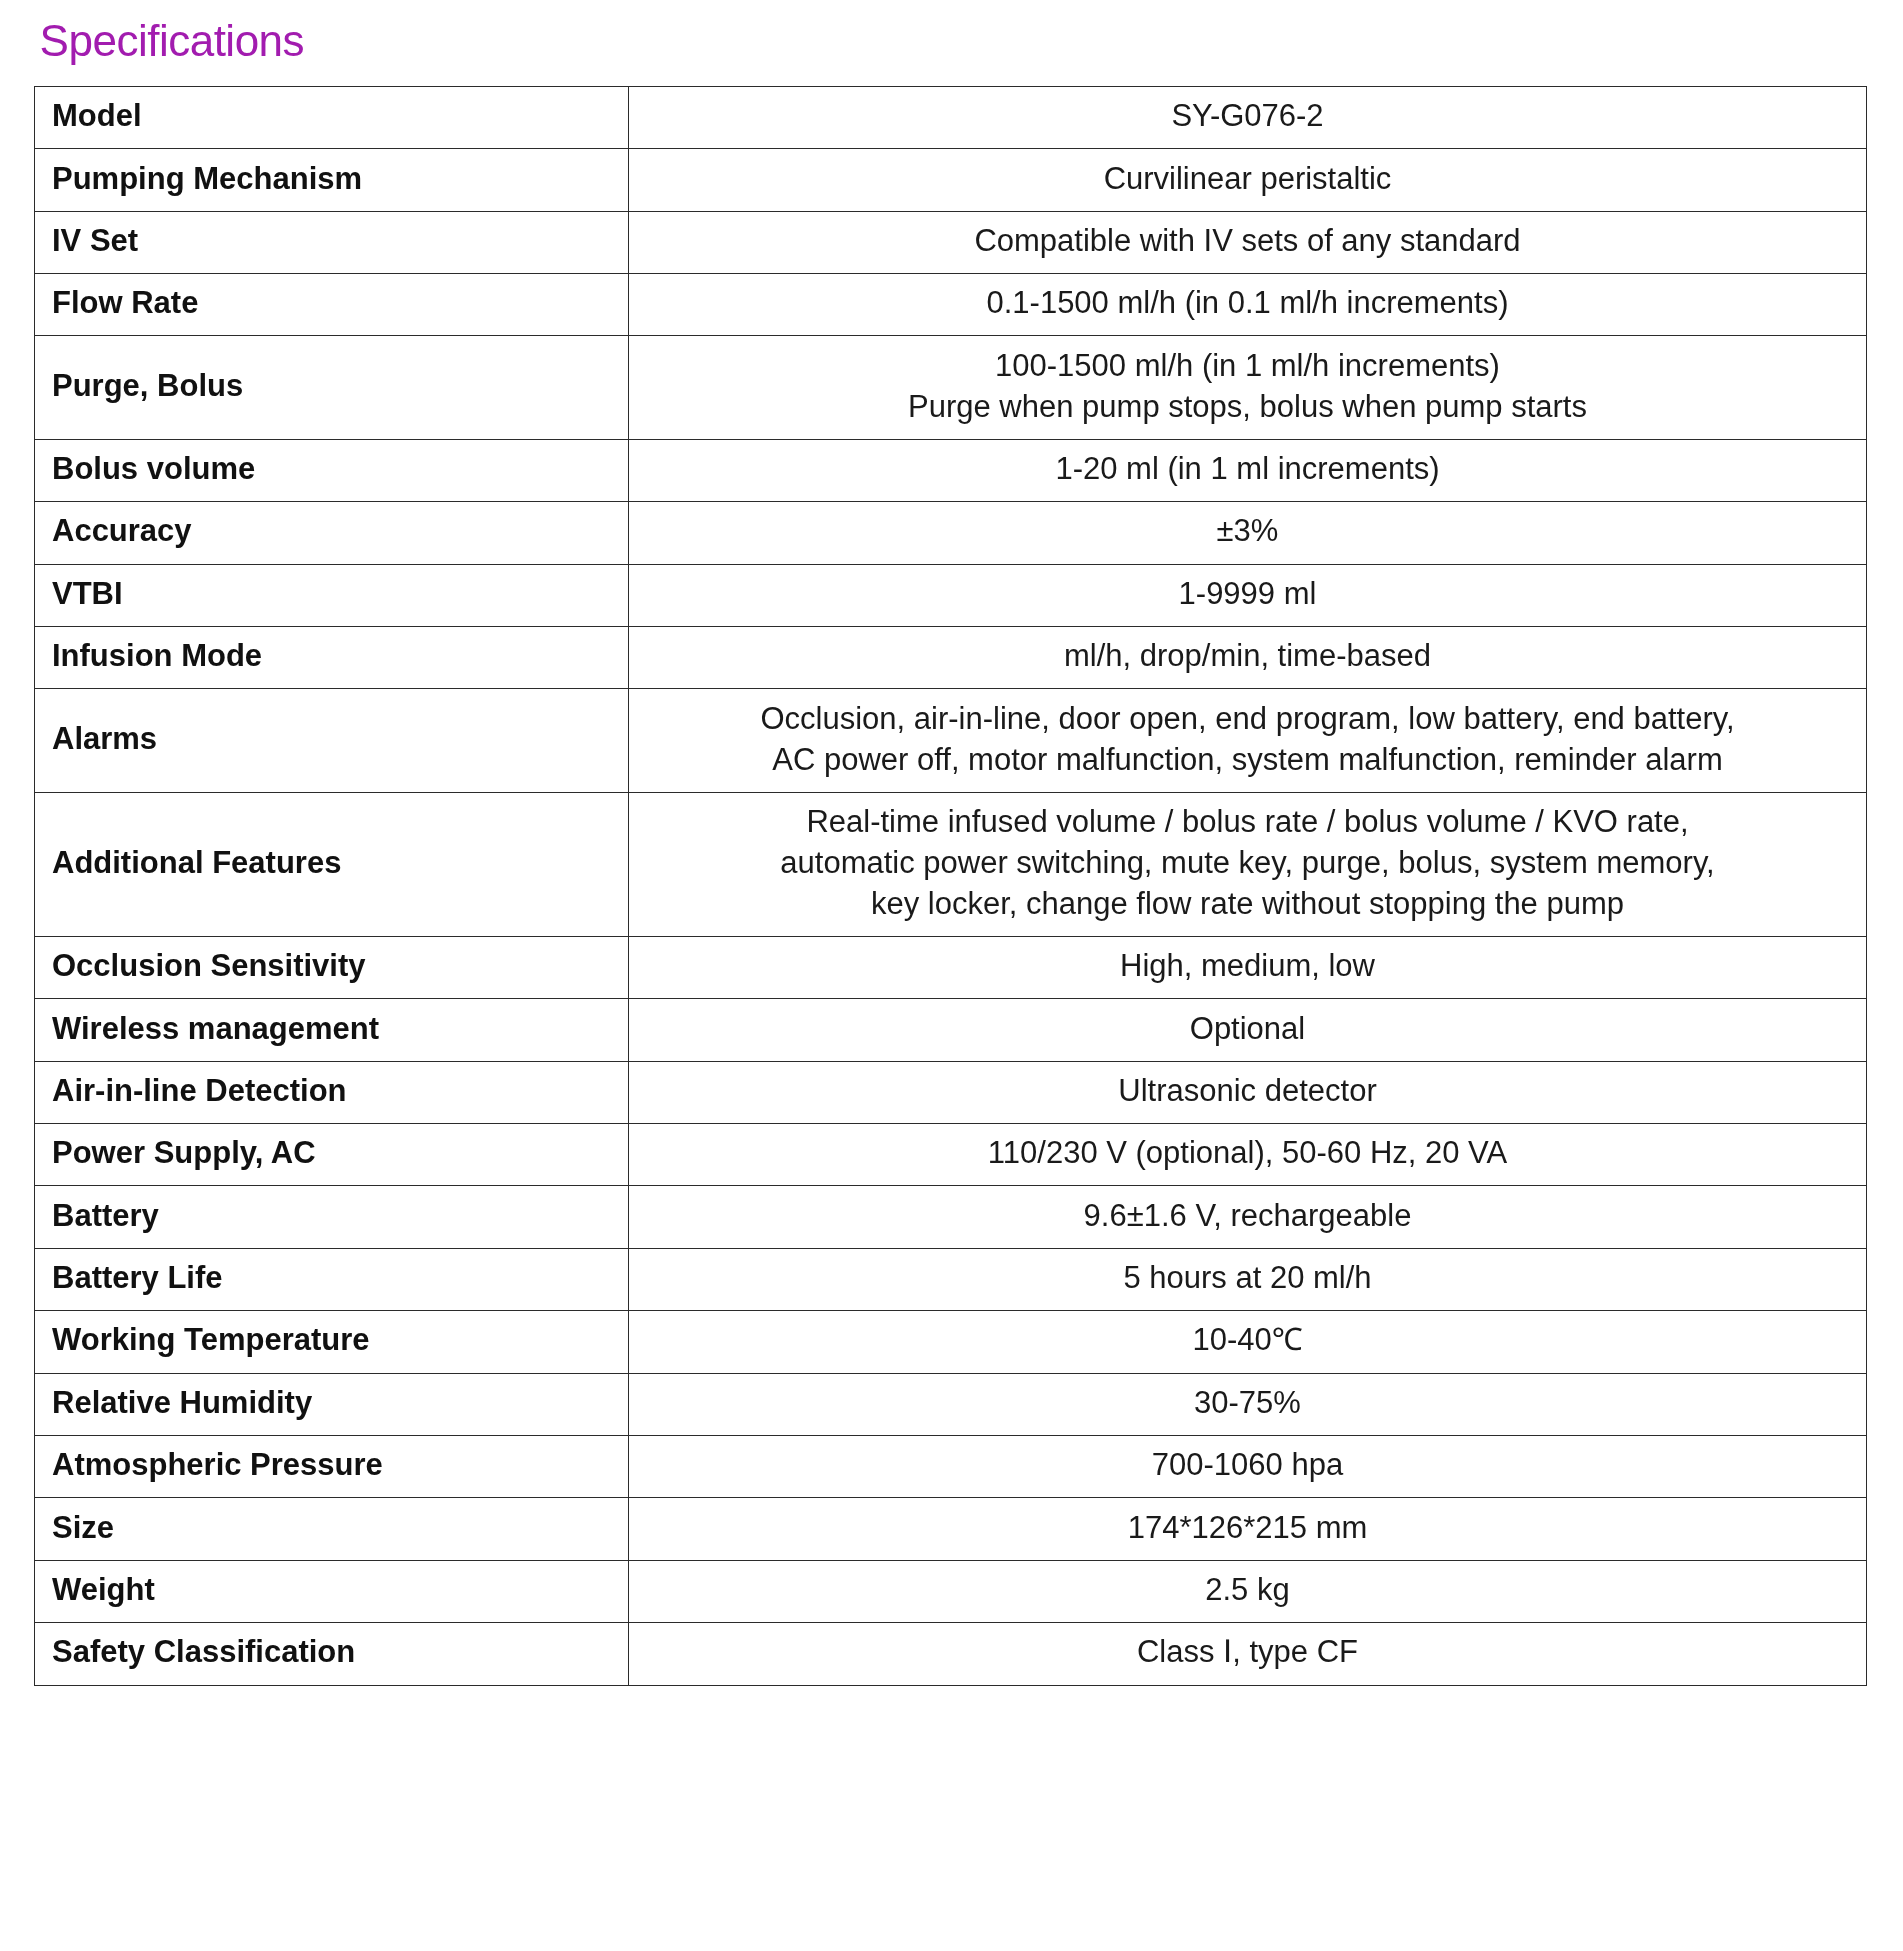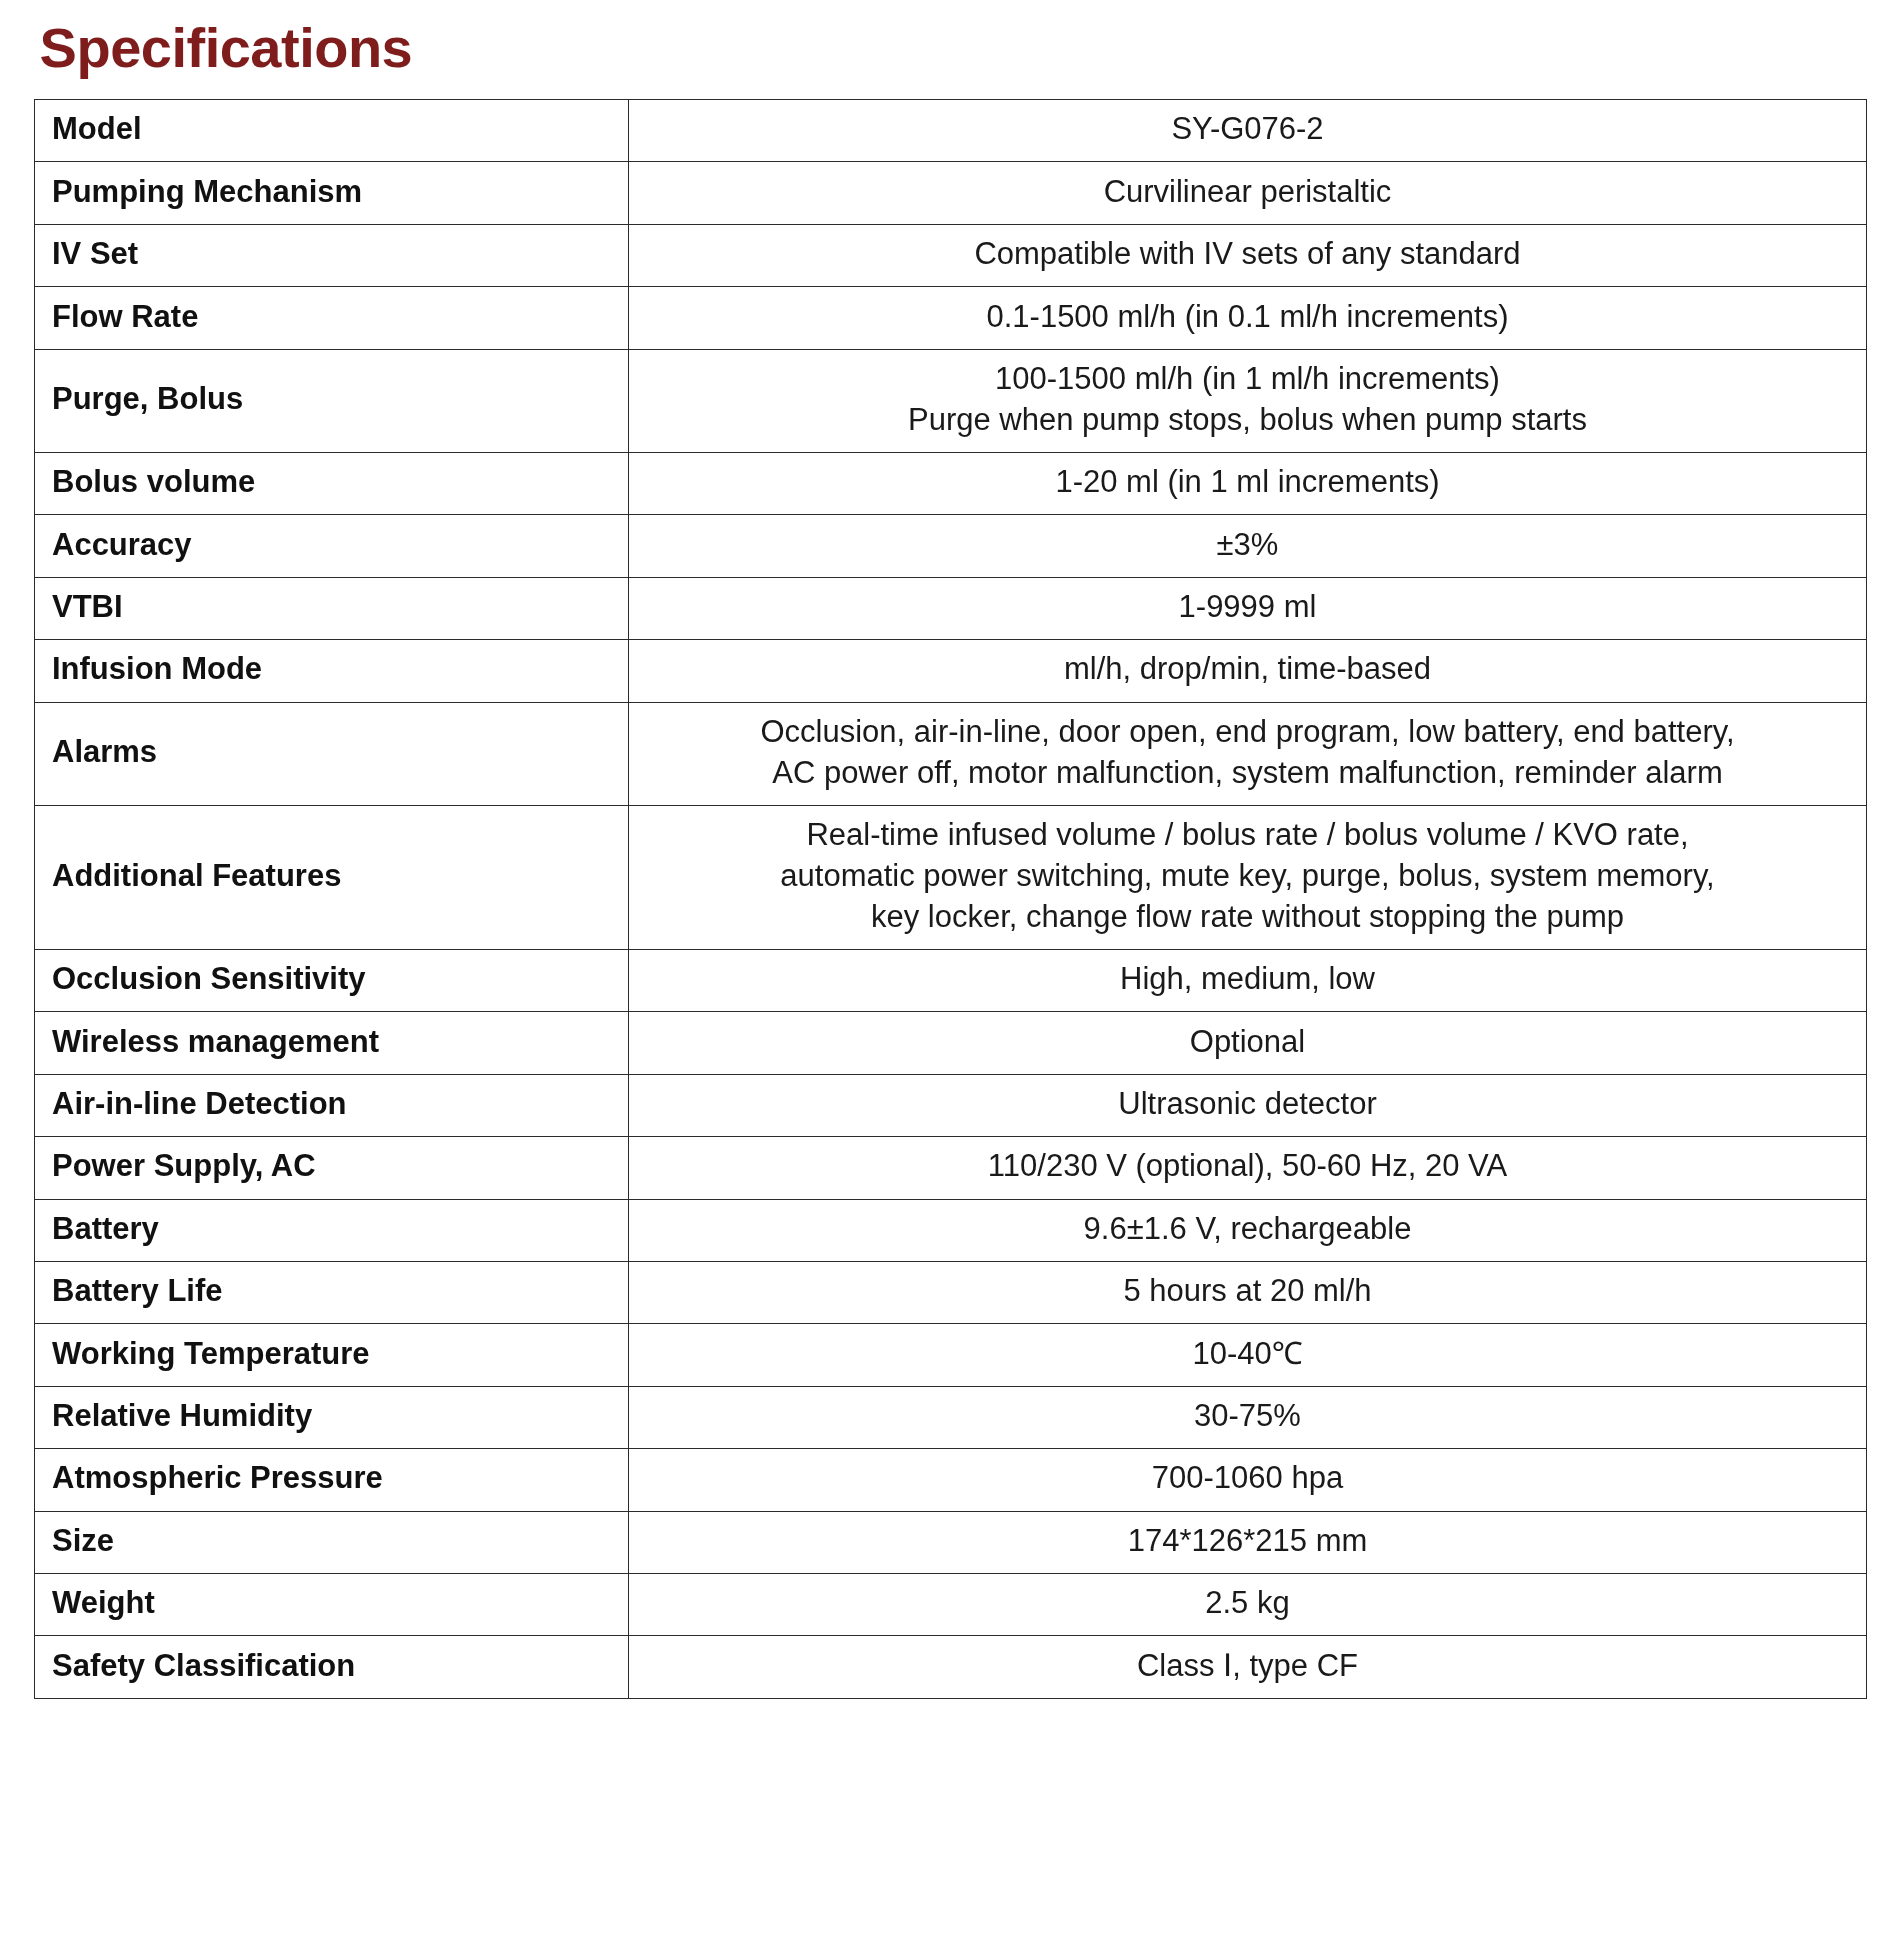--- a/index.html
+++ b/index.html
@@ -16,25 +16,25 @@
     overflow: hidden;
   }
   .page {
     position: relative;
     width: 1904px;
     height: 1951px;
     box-sizing: border-box;
     padding: 17px 34px 0 34px;
   }
   .page-title {
-    font-size: 56px;
-    font-weight: bold;
+    font-size: 44px;
+    font-weight: normal;
     letter-spacing: -0.5px;
     margin: 0 0 20.5px 5.6px;
-    color: #7f1d1d;
+    color: #a21caf;
     line-height: 1.1;
   }
   .watermark {
     position: absolute;
     left: 0;
     top: 820px;
     width: 1904px;
     text-align: center;
     font-size: 157px;
     font-weight: bold;

